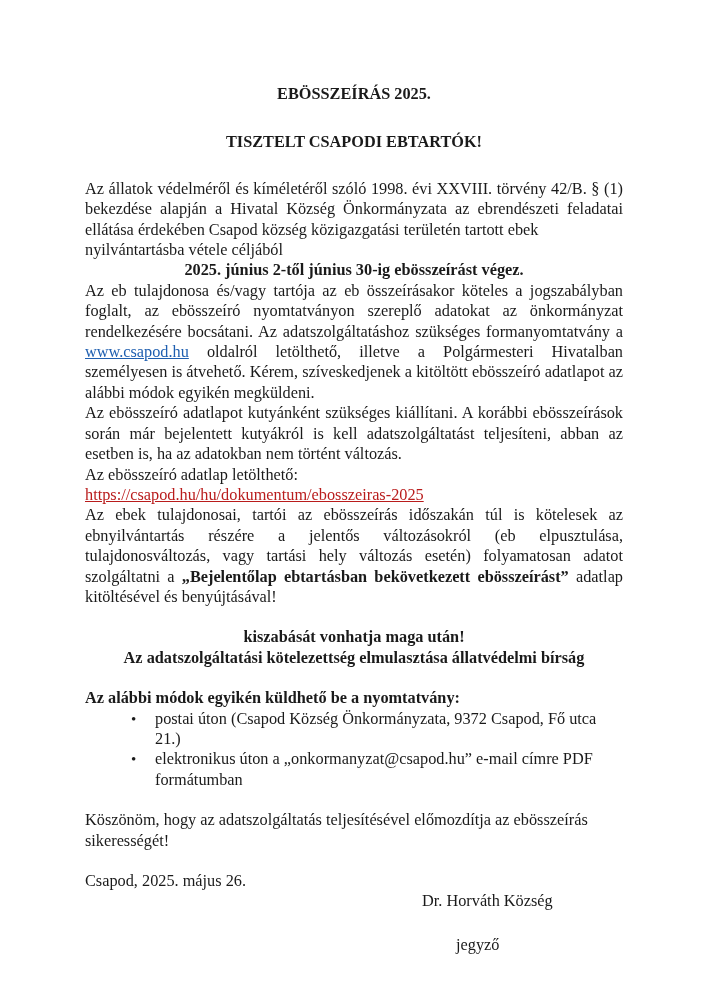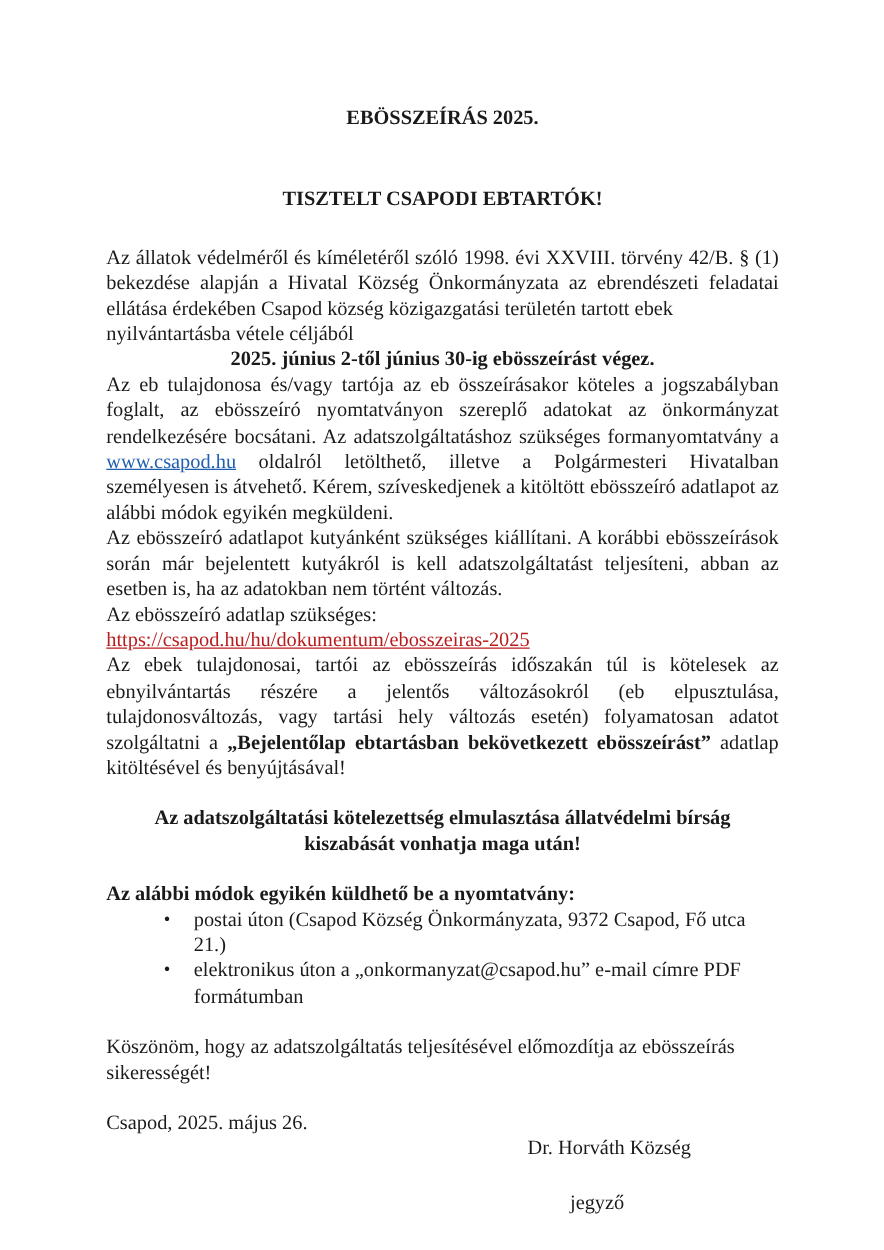--- a/index.html
+++ b/index.html
@@ -4,21 +4,21 @@
 <style>
   html, body { margin: 0; padding: 0; background: #ffffff; }
   body { width: 707px; height: 1000px; overflow: hidden; position: relative; }
   .page {
     position: absolute; left: 85px; top: 84px; width: 538px;
     font-family: "Liberation Serif", "DejaVu Serif", serif;
     font-size: 16.3px; line-height: 20.4px; color: #1a1a1a;
   }
   .center { text-align: center; }
   .bold { font-weight: bold; }
-  .title { margin: 0 0 45px 0; }
+  .title { margin: 0 0 28px 0; }
   .greeting { margin: 0 0 26px 0; }
   .just { text-align: justify; text-align-last: left; }
   .justall { text-align: justify; }
   p { margin: 0; }
   a { color: #1f5fb0; text-decoration: underline; }
   .spacer { height: 20px; }
   ul { margin: 0; padding: 0 0 0 70px; list-style: none; }
   li { position: relative; padding-left: 0; }
   li::before { content: "\2022"; position: absolute; left: -24px; top: 0; font-size: 15px; }
   .sig { position: relative; }
@@ -37,28 +37,28 @@
     <span>bekezdése alapján a Hivatal Község Önkormányzata az ebrendészeti feladatai</span>
     <span>ellátása érdekében Csapod község közigazgatási területén tartott ebek</span>
   </p>
   <p>nyilvántartásba vétele céljából</p>
   <p class="center bold">2025.  június 2-től június 30-ig ebösszeírást végez.</p>
 
   <p class="just"><span>Az eb tulajdonosa és/vagy tartója az eb összeírásakor köteles a jogszabályban foglalt, az ebösszeíró nyomtatványon szereplő adatokat az önkormányzat rendelkezésére bocsátani. Az adatszolgáltatáshoz szükséges formanyomtatvány a</span> <a href="#" style="color: rgb(31, 95, 176);">www.csapod.hu</a> <span>oldalról letölthető, illetve a Polgármesteri Hivatalban személyesen is átvehető. Kérem, szíveskedjenek a kitöltött ebösszeíró adatlapot az alábbi módok egyikén megküldeni.</span></p>
 
   <p class="just">Az ebösszeíró adatlapot kutyánként szükséges kiállítani. A korábbi ebösszeírások során már bejelentett kutyákról is kell adatszolgáltatást teljesíteni, abban az esetben is, ha az adatokban nem történt változás.</p>
 
-  <p>Az ebösszeíró adatlap szükséges:</p>
+  <p>Az ebösszeíró adatlap letölthető:</p>
   <p><a href="#" style="color: #b91c1c;">https://csapod.hu/hu/dokumentum/ebosszeiras-2025</a></p>
 
   <p class="just"><span>Az ebek tulajdonosai, tartói az ebösszeírás időszakán túl is kötelesek az ebnyilvántartás részére a jelentős változásokról (eb elpusztulása, tulajdonosváltozás, vagy tartási hely változás esetén) folyamatosan adatot szolgáltatni a </span><span class="bold">„Bejelentőlap ebtartásban bekövetkezett ebösszeírást”</span><span> adatlap kitöltésével és benyújtásával!</span></p>
 
   <div class="spacer"></div>
+  <p class="center bold">kiszabását vonhatja maga után!</p>
   <p class="center bold">Az adatszolgáltatási kötelezettség elmulasztása állatvédelmi bírság</p>
-  <p class="center bold">kiszabását vonhatja maga után!</p>
 
   <div class="spacer"></div>
   <p class="bold">Az alábbi módok egyikén küldhető be a nyomtatvány:</p>
   <ul>
     <li>postai úton (Csapod Község Önkormányzata, 9372 Csapod, Fő utca 21.)</li>
     <li>elektronikus úton a „onkormanyzat@csapod.hu” e-mail címre PDF formátumban</li>
   </ul>
 
   <div class="spacer"></div>
   <p>Köszönöm, hogy az adatszolgáltatás teljesítésével előmozdítja az ebösszeírás sikerességét!</p>

